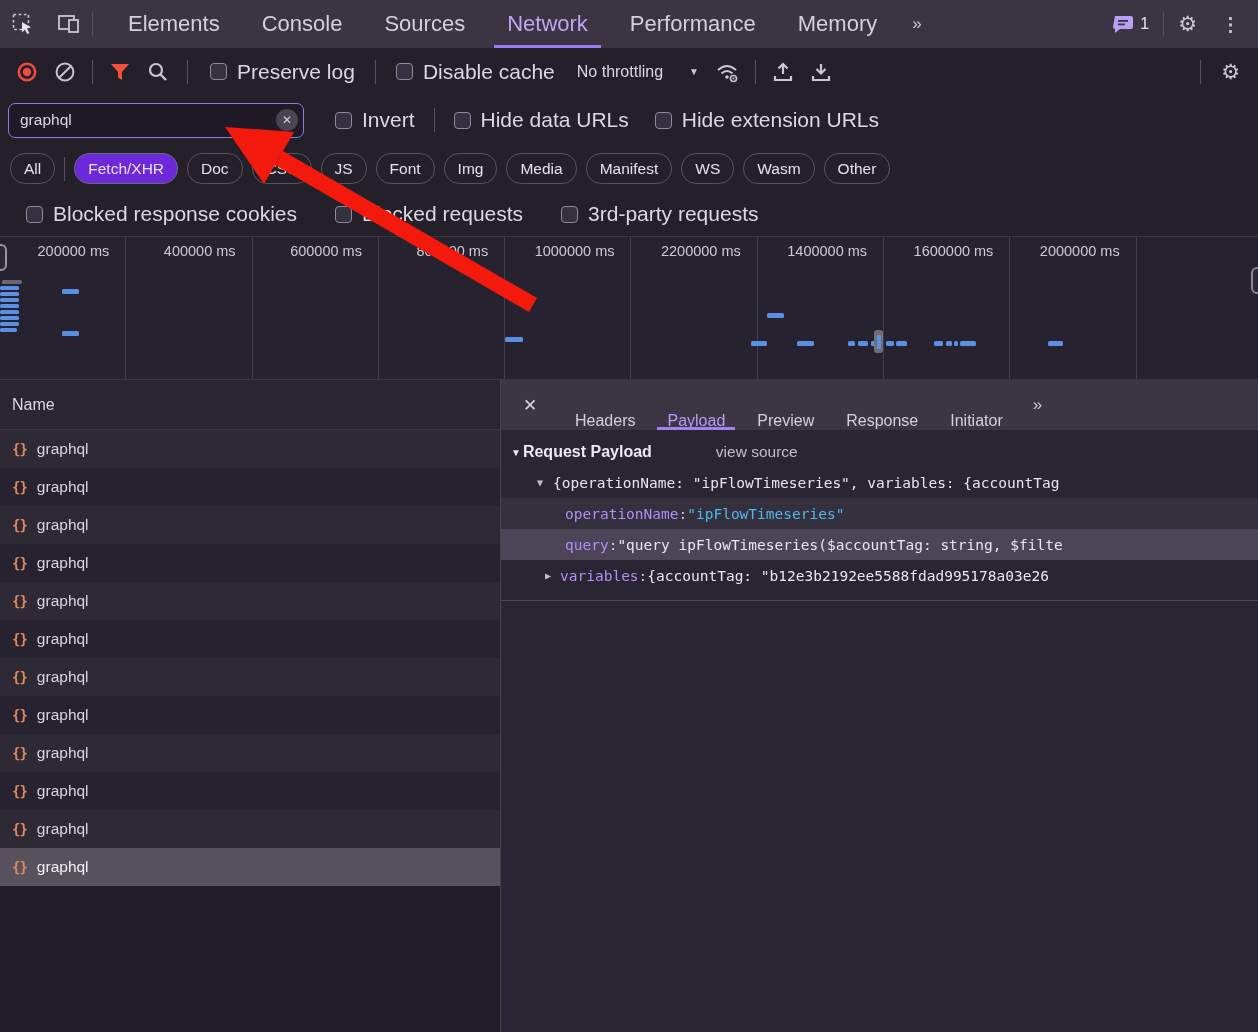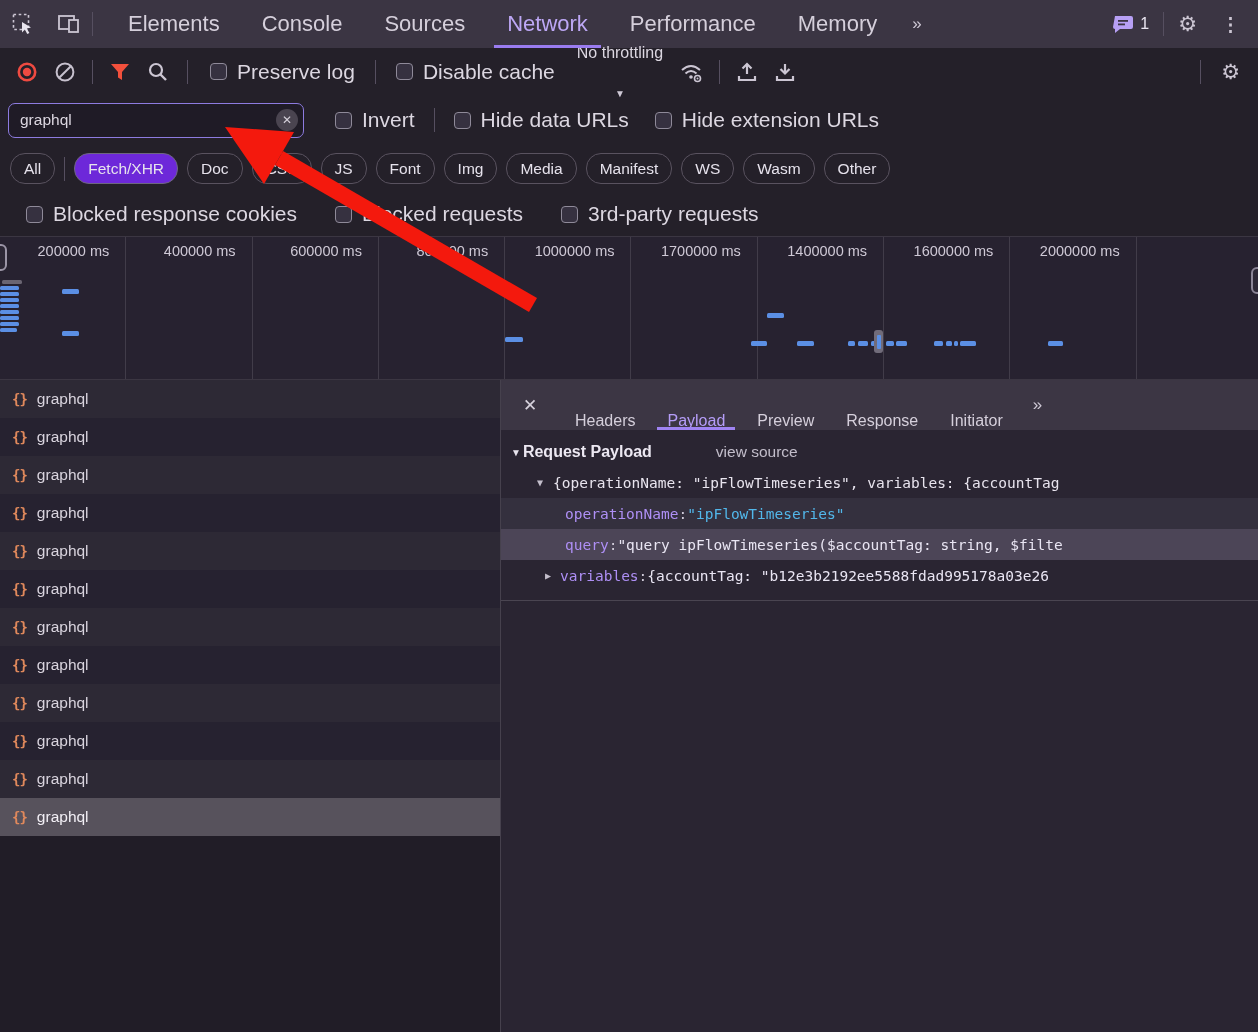--- a/index.html
+++ b/index.html
@@ -21,21 +21,21 @@
   .tabbar-right { margin-left:auto; display:flex; align-items:center; gap:4px; padding-right:8px; }
   .msgwrap { display:flex; align-items:center; gap:6px; padding:0 10px; }
   .msgcount { font-size:16px; color:#e9e5f0; }
   .glyphbtn { font-size:21px; color:#ccc6d3; padding:0 10px; }
   
   .ntoolbar { height:47px; background:#242029; display:flex; align-items:center; padding:0 8px; }
   .tbtn { display:flex; align-items:center; justify-content:center; width:38px; height:34px; }
   .cbgroup { display:flex; align-items:center; gap:10px; padding:0 12px; }
   .cb { width:17px; height:17px; border:1.5px solid #8f8a99; border-radius:4px; background:#363140; flex:0 0 auto; }
   .cblabel { font-size:21px; color:#dcd7e1; white-space:nowrap; }
-  .dropdown { display:flex; align-items:center; gap:26px; padding:0 10px; font-size:16px; color:#dcd7e1;flex-direction:column; }
+  .dropdown { display:flex; align-items:center; gap:26px; padding:0 10px; font-size:16px; color:#dcd7e1; }
   .caret { font-size:10px; color:#cfc9d6; }
   .spacer { flex:1; }
   
   .filterrow { height:50px; background:#242029; display:flex; align-items:center; padding:0 8px; }
   .filter-input { position:relative; width:296px; height:35px; border:1.5px solid #8d7be0; border-radius:7px;
     background:#1f1b26; display:flex; align-items:center; padding:0 34px 0 11px; }
   .filter-text { font-size:15.5px; color:#dcd7e1; }
   .clearbtn { position:absolute; right:5px; top:50%; transform:translateY(-50%); width:22px; height:22px; border-radius:50%;
     background:#4a4450; color:#d5d0da; font-size:12px; display:flex; align-items:center; justify-content:center; }
   .filterrow .cbgroup { padding:0 13px; }
@@ -259,21 +259,21 @@
       </div>
     </div>
 
   <div class="overview">
     <div class="ov-sections" id="ov-sections">
         <div class="ov-section">200000 ms</div>
         <div class="ov-section">400000 ms</div>
         <div class="ov-section">600000 ms</div>
         <div class="ov-section">800000 ms</div>
         <div class="ov-section">1000000 ms</div>
-        <div class="ov-section">1700000 ms</div>
+        <div class="ov-section">2200000 ms</div>
         <div class="ov-section">1400000 ms</div>
         <div class="ov-section">1600000 ms</div>
         <div class="ov-section">2000000 ms</div>
       </div>
     <div id="ov-bars">
         <div class="ov-bar gray" style="left: 2px; top: 43px; width: 20px; height: 4px;"></div>
         <div class="ov-bar" style="left: 0px; top: 49px; width: 19px; height: 4px;"></div>
         <div class="ov-bar" style="left: 0px; top: 55px; width: 19px; height: 4px;"></div>
         <div class="ov-bar" style="left: 0px; top: 61px; width: 19px; height: 4px;"></div>
         <div class="ov-bar" style="left: 0px; top: 67px; width: 19px; height: 4px;"></div>
@@ -300,20 +300,21 @@
         <div class="ov-bar" style="left: 954px; top: 104px; width: 4px; height: 5px;"></div>
         <div class="ov-bar" style="left: 960px; top: 104px; width: 16px; height: 5px;"></div>
         <div class="ov-bar" style="left: 1048px; top: 104px; width: 15px; height: 5px;"></div>
       </div>
     <div class="edge-handle" style="left:-5px; top:7px;"></div>
     <div class="edge-handle" style="right:-5px; top:30px; border-color:#8b8596;"></div>
   </div>
 
   <div class="main">
     <div class="requests">
+      <div class="req-header">Name</div>
       <div id="request-rows">
           <div class="req-row">
             <span class="braces">{}</span>
             <span class="req-label">graphql</span>
           </div>
           <div class="req-row">
             <span class="braces">{}</span>
             <span class="req-label">graphql</span>
           </div>
           <div class="req-row">

